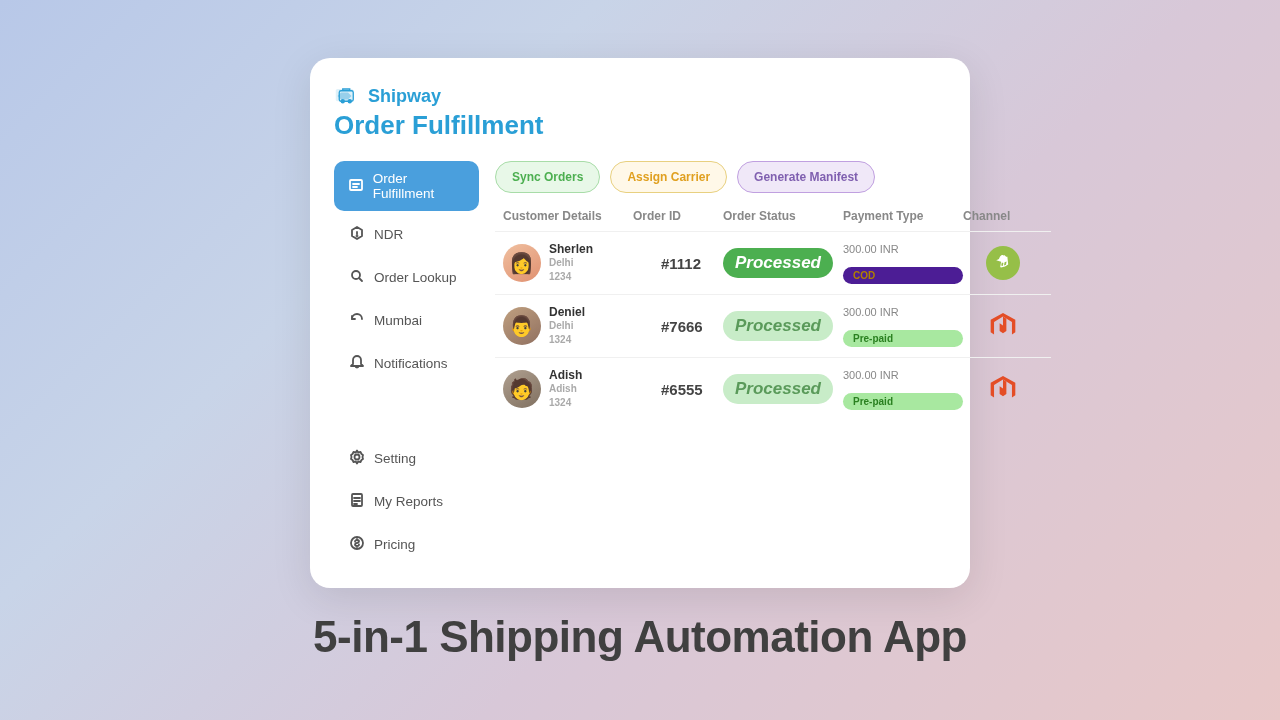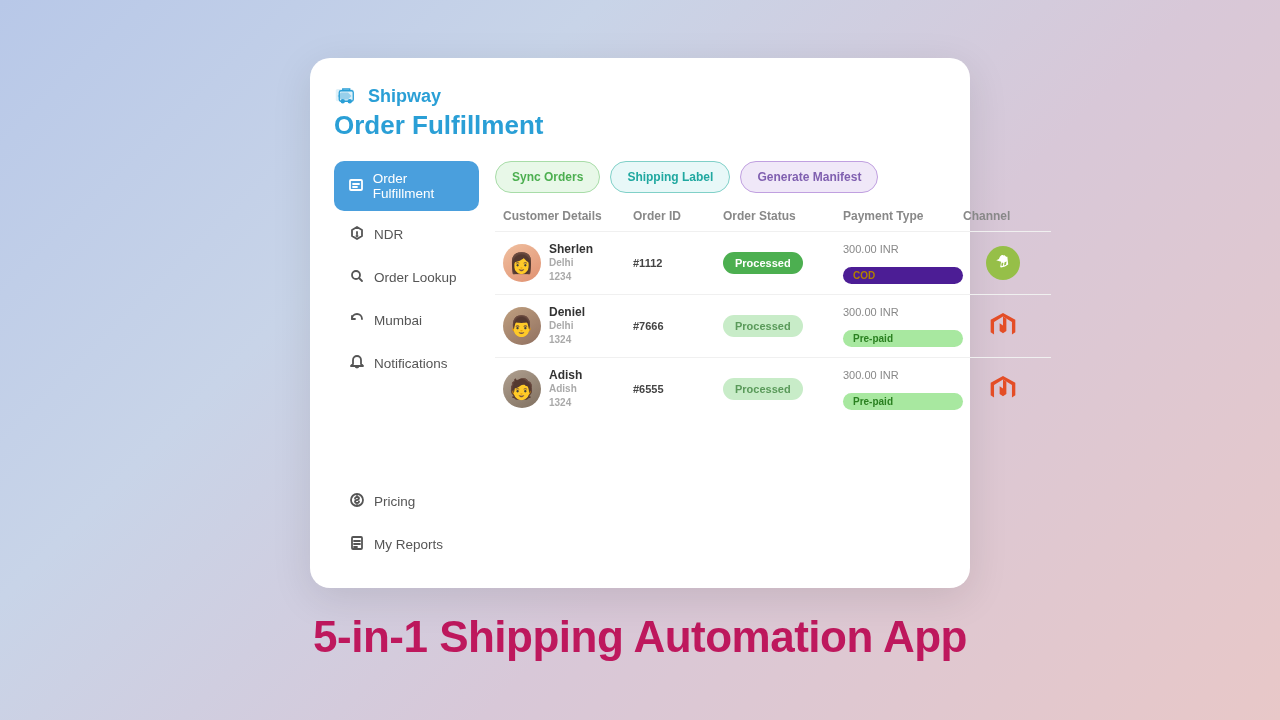--- a/index.html
+++ b/index.html
@@ -210,31 +210,33 @@
     }
 
     .customer-sub {
       font-size: 10px;
       color: #aaa;
       line-height: 1.4;
       font-weight: bold;
     }
 
     .order-id {
-      font-size: 11px;
+      font-size: 15px;
       font-weight: 600;
       color: #444;
+      margin-left: 28px;
     }
 
     .status-badge {
       display: inline-block;
       padding: 5px 12px;
       border-radius: 20px;
-      font-size: 11px;
+      font-size: 17px;
       font-weight: 600;
+      font-style: italic;
     }
 
     .status-processed-green {
       background: #4caf50;
       color: white;
     }
 
     .status-processed-light {
       background: #c8ecc8;
       color: #5a9a5a;
@@ -293,21 +295,21 @@
       color: #e44d26;
       font-size: 22px;
       background: none;
     }
 
     
     .tagline {
       text-align: right;
       font-size: 44px;
       font-weight: 900;
-      color: #be185d;
+      color: #404040;
       margin-top: 24px;
       letter-spacing: -0.5px;
     }
 
     
     .sidebar-svg {
       width: 16px;
       height: 16px;
       fill: none;
       stroke: currentColor;
@@ -424,45 +426,54 @@
         </span>
         <span>Notifications</span>
       </div>
 
       <div class="sidebar-spacer"></div>
 
       <div class="sidebar-bottom">
         <div class="sidebar-item">
           <span class="icon">
             <svg class="sidebar-svg" viewBox="0 0 16 16">
-                <circle cx="8" cy="8" r="6"></circle>
-                <path d="M8 4 L8 5 M8 11 L8 12 M6 6.5 C6 5.7 6.9 5 8 5 C9.1 5 10 5.7 10 6.5 C10 7.3 9 7.8 8 8 C7 8.2 6 8.7 6 9.5 C6 10.3 6.9 11 8 11 C9.1 11 10 10.3 10 9.5"></path>
+                <circle cx="8" cy="8" r="2.5"></circle>
+                <path d="M8 1.5 L9.2 3.5 L11.5 3 L12.5 5 L14 6 L13.5 8 L14 10 L12.5 11 L11.5 13 L9.2 12.5 L8 14.5 L6.8 12.5 L4.5 13 L3.5 11 L2 10 L2.5 8 L2 6 L3.5 5 L4.5 3 L6.8 3.5 Z"></path>
               </svg>
           </span>
-          <span>Pricing</span>
+          <span>Setting</span>
         </div>
         <div class="sidebar-item">
           <span class="icon">
             <svg class="sidebar-svg" viewBox="0 0 16 16">
                 <rect x="3" y="2" width="10" height="12" rx="1"></rect>
                 <line x1="5" y1="6" x2="11" y2="6"></line>
                 <line x1="5" y1="9" x2="11" y2="9"></line>
                 <line x1="5" y1="12" x2="8" y2="12"></line>
               </svg>
           </span>
           <span>My Reports</span>
         </div>
+        <div class="sidebar-item">
+          <span class="icon">
+            <svg class="sidebar-svg" viewBox="0 0 16 16">
+                <circle cx="8" cy="8" r="6"></circle>
+                <path d="M8 4 L8 5 M8 11 L8 12 M6 6.5 C6 5.7 6.9 5 8 5 C9.1 5 10 5.7 10 6.5 C10 7.3 9 7.8 8 8 C7 8.2 6 8.7 6 9.5 C6 10.3 6.9 11 8 11 C9.1 11 10 10.3 10 9.5"></path>
+              </svg>
+          </span>
+          <span>Pricing</span>
+        </div>
       </div>
     </div>
 
     <div class="content-area">
 
       <div class="action-buttons">
         <button class="action-btn btn-green">Sync Orders</button>
-        <button class="action-btn btn-teal">Shipping Label</button>
+        <button class="action-btn btn-yellow">Assign Carrier</button>
         <button class="action-btn btn-purple">Generate Manifest</button>
       </div>
 
       <div class="table-container">
         <div class="table-header">
           <div class="th">Customer Details</div>
           <div class="th">Order ID</div>
           <div class="th">Order Status</div>
           <div class="th">Payment Type</div>
           <div class="th">Channel</div>

